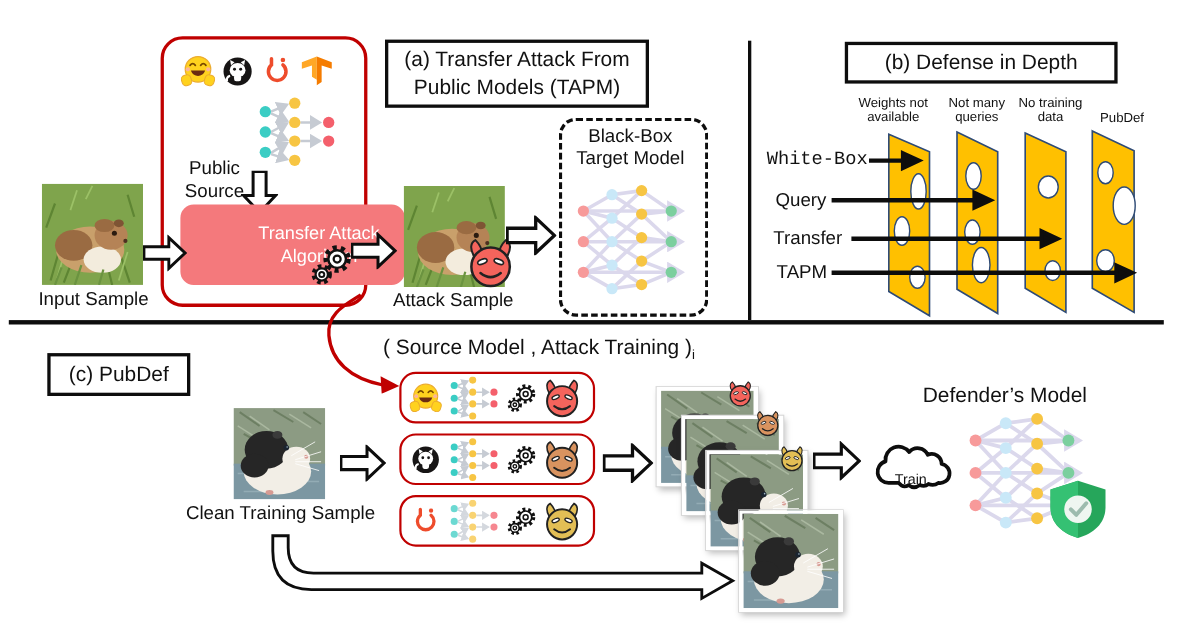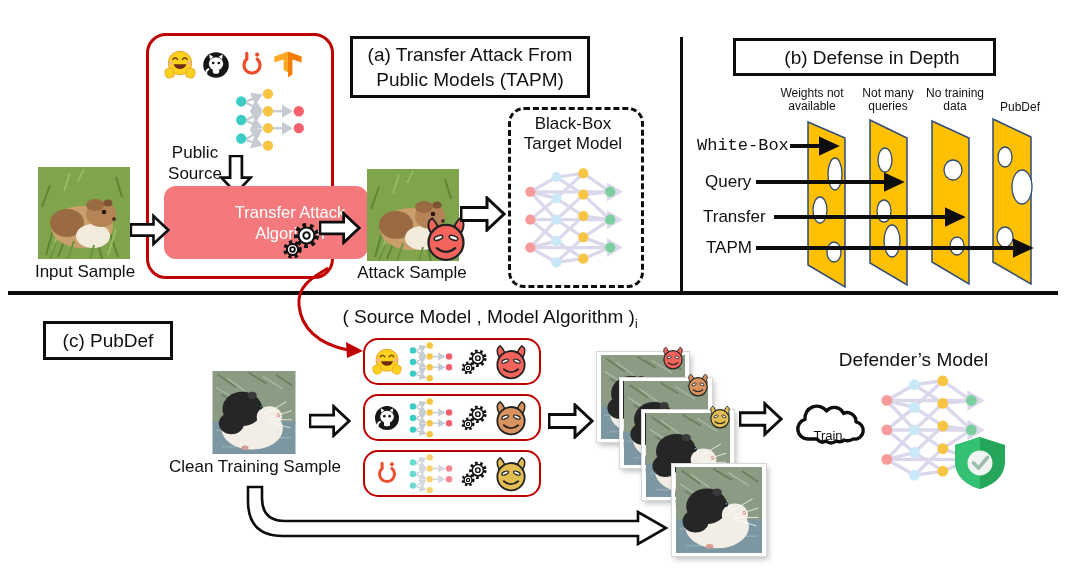--- a/index.html
+++ b/index.html
@@ -313,21 +313,21 @@
 <svg class="abs blk" width="46" height="36" style="left:460px;top:196px;">
       <use href="#ba-right"></use>
     </svg>
 
 <div class="abs dashbox" style="left:508px;top:107px;width:130px;height:175px;"></div>
 <div class="abs cap" style="left:517px;top:114px;width:112px;">Black-Box Target Model</div>
 <svg class="abs blk" width="104" height="112" style="left:522px;top:160px;">
       <use href="#nn-big"></use>
     </svg>
 
-<div class="abs tbox" style="left:733px;top:38px;width:242px;height:32px;padding-left:15px;">
+<div class="abs tbox" style="left:768px;top:38px;width:242px;height:32px;">
   <div>(b) Defense in Depth</div>
 </div>
 
 <div class="abs hdr" style="left:771px;top:87px;width:82px;">Weights not available</div>
 <div class="abs hdr" style="left:850px;top:87px;width:76px;">Not many queries</div>
 <div class="abs hdr" style="left:917px;top:87px;width:76px;">No training data</div>
 <div class="abs hdr" style="left:990px;top:101px;width:60px;">PubDef</div>
 
 <div class="abs rowlbl" style="left:697px;top:137px;font-family:Liberation Mono, monospace;">White-Box</div>
 <div class="abs rowlbl" style="left:705px;top:173px;">Query</div>
@@ -369,21 +369,21 @@
 <div class="abs tbox" style="left:43px;top:321px;width:124px;height:33px;">
   <div>(c) PubDef</div>
 </div>
 
 <svg class="abs blk" width="100" height="100" style="left:280px;top:258px;">
   <path d="M48,10 C36,18 17,26 19,47 C21,70 38,86 68,92" fill="none" stroke="#C00000" stroke-width="3"></path>
   <polygon points="66,84 83,93 67,100" fill="#C00000"></polygon>
 </svg>
 
 <div class="abs pairlbl" style="left:325px;top:306px;width:330px;text-align:center;">
-  <span>( Source Model , Model Algorithm )</span><sub>i</sub>
+  <span>( Source Model , Attack Training )</span><sub>i</sub>
 </div>
 
 <div class="abs atkrow" style="left:363px;top:338px;width:178px;height:47px;">
   <svg class="blk" width="30" height="30">
         <use href="#hf"></use>
       </svg>
   <svg class="blk" width="48" height="40">
         <use href="#nn-small"></use>
       </svg>
   <svg class="blk" width="28" height="28">

